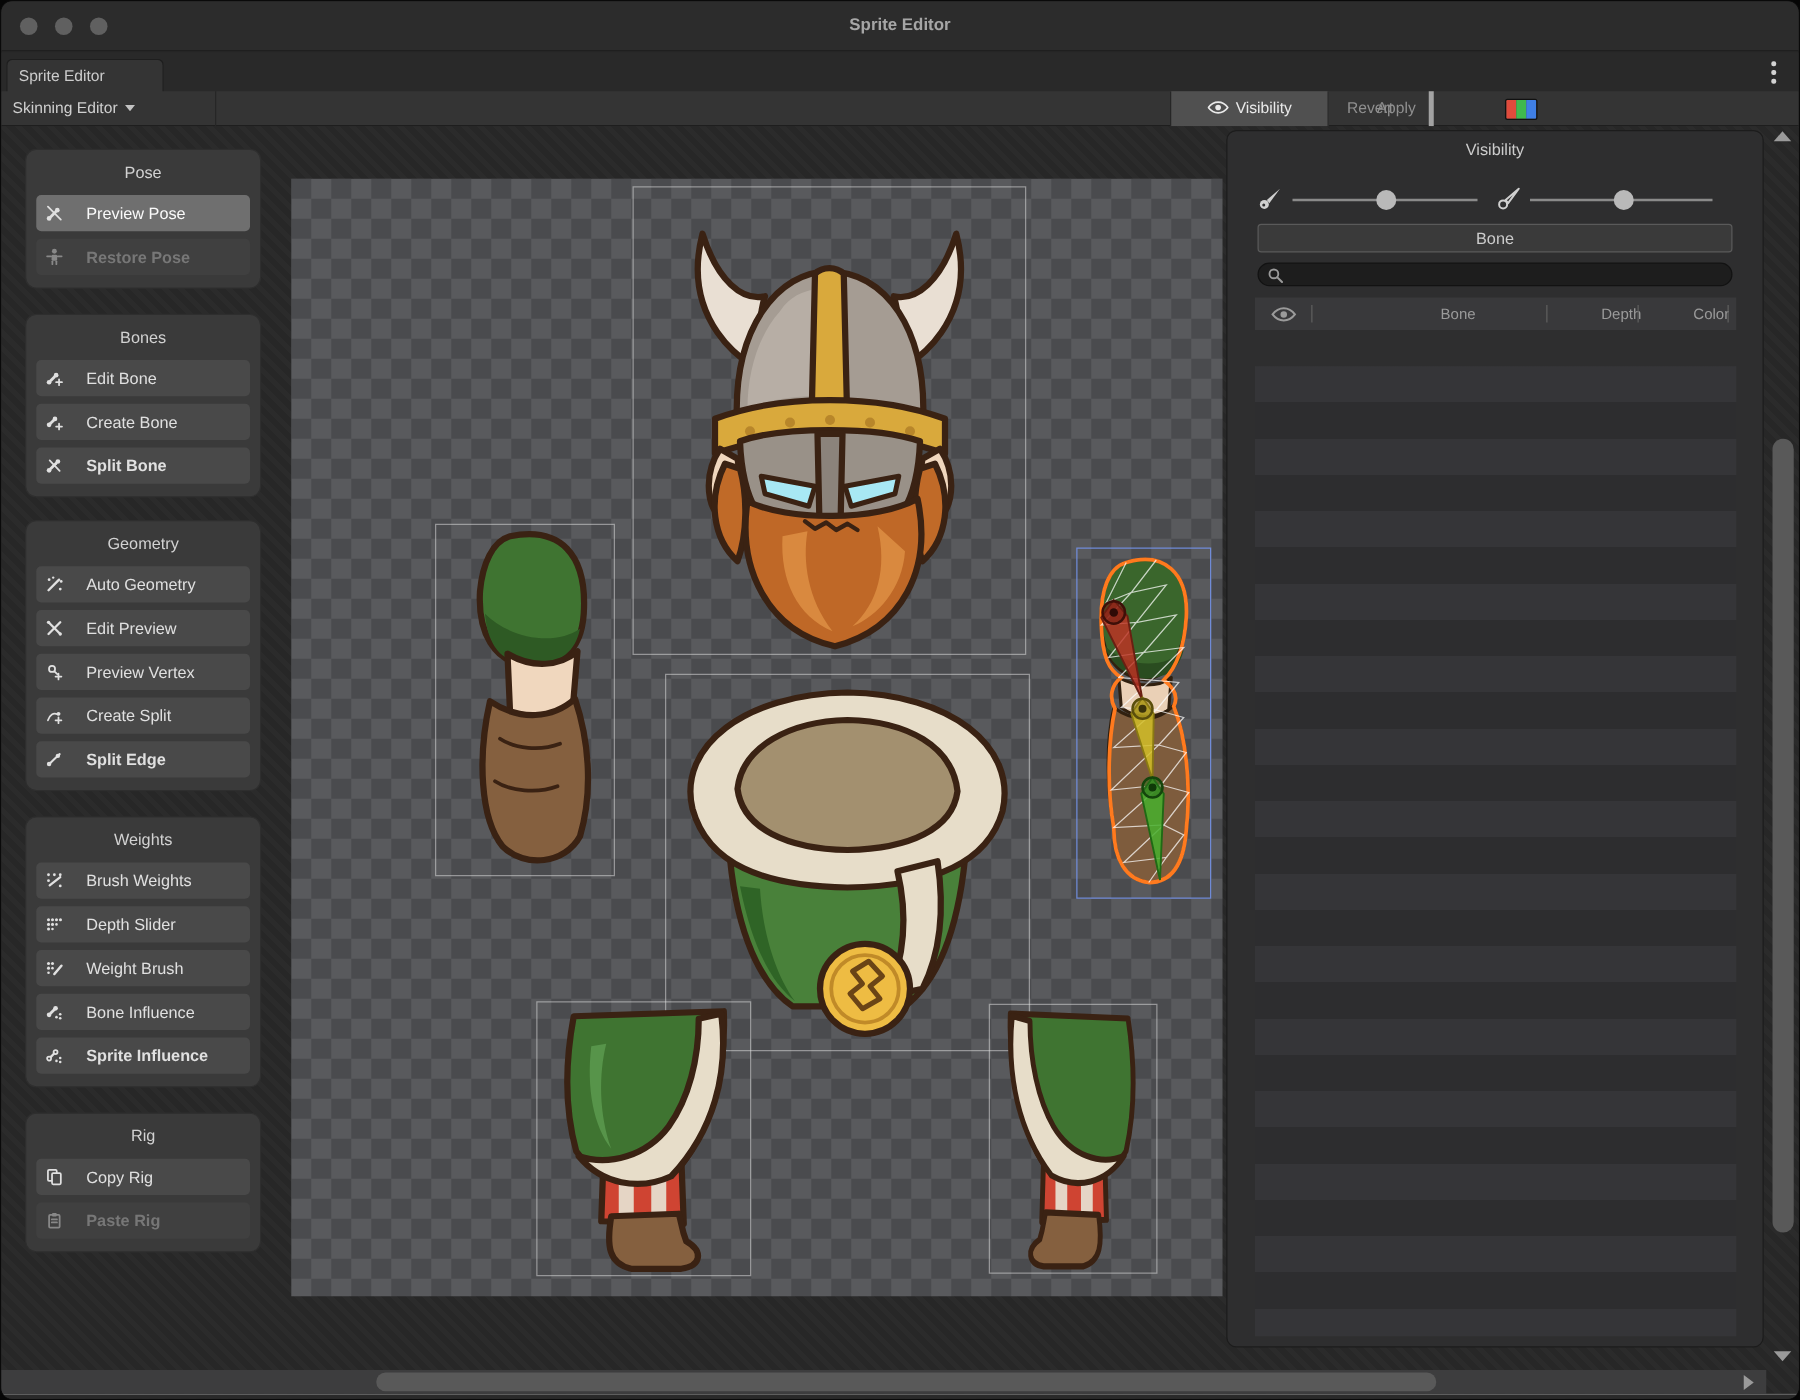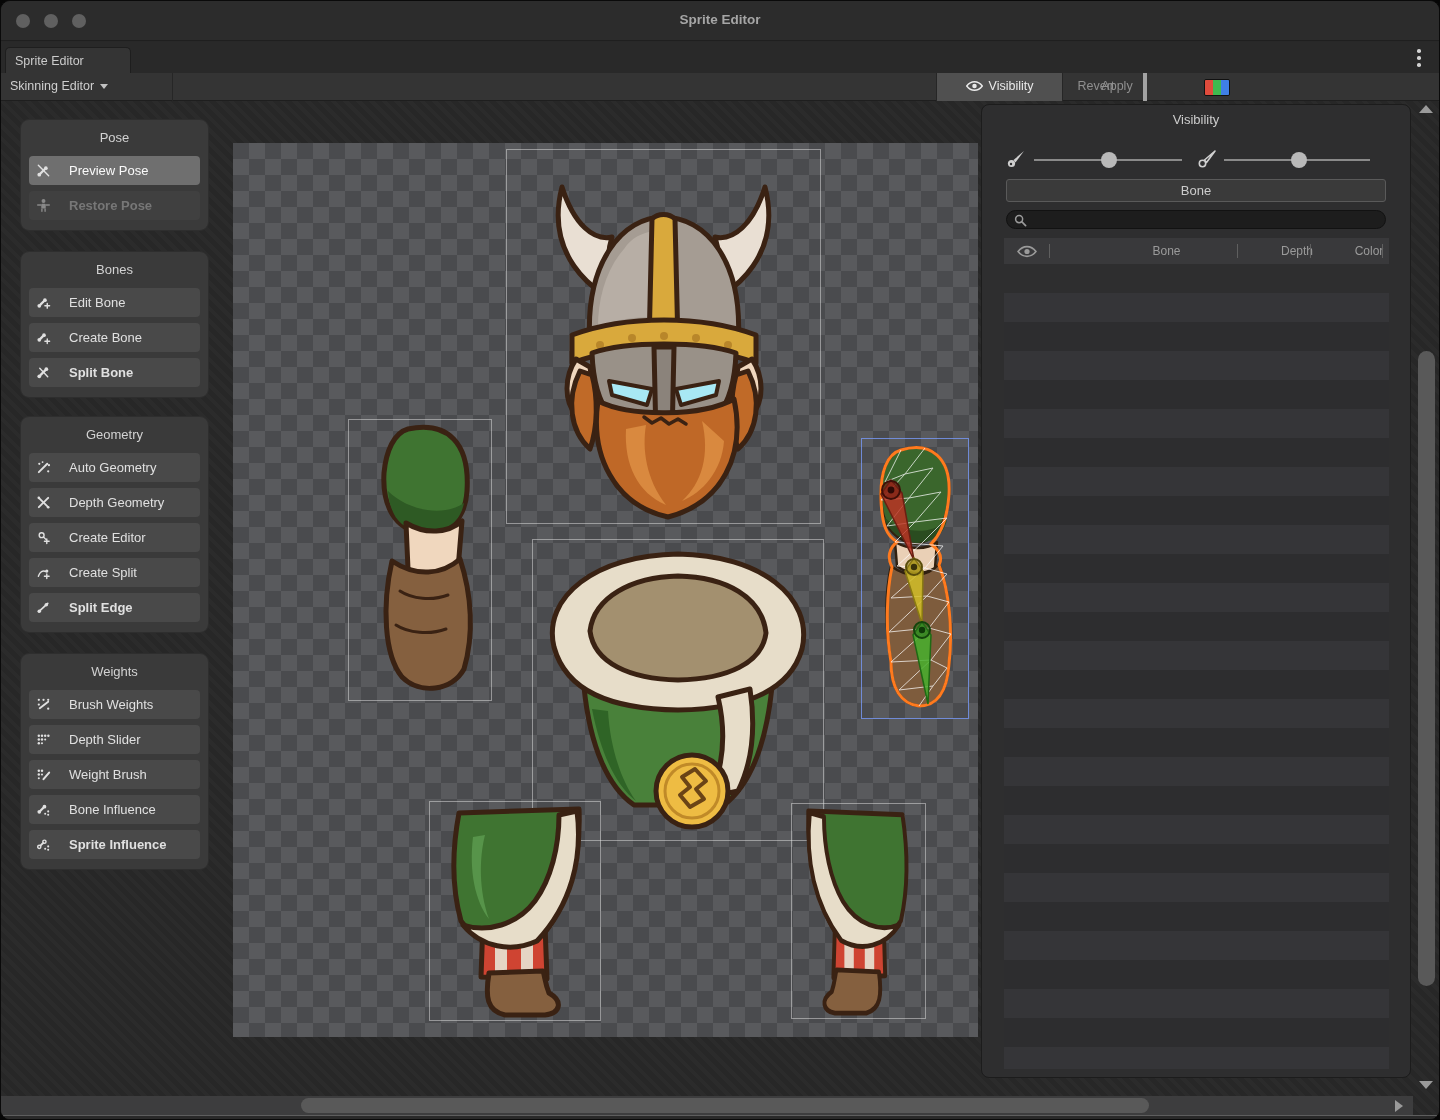--- a/index.html
+++ b/index.html
@@ -203,29 +203,29 @@
           </svg>
         <span>Auto Geometry</span>
       </div>
       <div class="btn">
         <svg width="15" height="15" viewBox="0 0 16 16">
             <line class="icon-stroke" x1="3" y1="13" x2="13" y2="3" style="stroke-width:2"></line>
             <line class="icon-stroke" x1="3" y1="3" x2="13" y2="13" style="stroke-width:2"></line>
             <circle class="icon-fill" cx="3" cy="3" r="1.4"></circle>
             <circle class="icon-fill" cx="13" cy="13" r="1.4"></circle>
           </svg>
-        <span>Depth Geometry</span>
+        <span>Edit Preview</span>
       </div>
       <div class="btn">
         <svg width="15" height="15" viewBox="0 0 16 16">
             <circle class="icon-stroke" cx="6" cy="5.5" r="2.6"></circle>
             <line class="icon-stroke" x1="8" y1="7.5" x2="10.5" y2="10"></line>
             <path class="icon-stroke" d="M11.5 9.5 v5 M9 12 h5"></path>
           </svg>
-        <span>Create Editor</span>
+        <span>Preview Vertex</span>
       </div>
       <div class="btn">
         <svg width="15" height="15" viewBox="0 0 16 16">
             <path class="icon-stroke" d="M2.5 12 Q5 4.5 11 7"></path>
             <circle class="icon-fill" cx="11.5" cy="6.5" r="1.7"></circle>
             <path class="icon-stroke" d="M11.5 9.5 v5 M9 12 h5"></path>
           </svg>
         <span>Create Split</span>
       </div>
       <div class="btn">
@@ -293,20 +293,39 @@
             <circle class="icon-stroke" cx="9" cy="5" r="1.7"></circle>
             <line class="icon-stroke" x1="5" y1="9" x2="7.6" y2="6.4" style="stroke-width:2"></line>
             <circle class="icon-fill" cx="13" cy="10" r="1.1"></circle>
             <circle class="icon-fill" cx="13" cy="13.5" r="1.1"></circle>
             <circle class="icon-fill" cx="9.8" cy="12.5" r="1.1"></circle>
           </svg>
         <span>Sprite Influence</span>
       </div>
     </div>
 
+    <div class="section" style="top:789px">
+      <h3>Rig</h3>
+      <div class="btn">
+        <svg width="15" height="15" viewBox="0 0 16 16">
+            <rect class="icon-stroke" x="2.5" y="2" width="7.5" height="9.5" rx="1"></rect>
+            <rect class="icon-stroke" x="6" y="4.8" width="7.5" height="9.5" rx="1" style="fill:#494949"></rect>
+          </svg>
+        <span>Copy Rig</span>
+      </div>
+      <div class="btn disabled">
+        <svg width="15" height="15" viewBox="0 0 16 16">
+            <rect class="icon-stroke" x="3.5" y="3" width="9" height="11" rx="1"></rect>
+            <rect class="icon-fill" x="6" y="1.5" width="4" height="3" rx="0.8"></rect>
+            <line class="icon-stroke" x1="5.8" y1="7" x2="10.2" y2="7"></line>
+            <line class="icon-stroke" x1="5.8" y1="9.5" x2="10.2" y2="9.5"></line>
+          </svg>
+        <span>Paste Rig</span>
+      </div>
+    </div>
 
     <div class="canvas">
 
       <div class="sprite-box" style="left:273px; top:6px; width:315px; height:375px;"></div>
       <svg class="sprite-svg" style="left:273px; top:6px;" width="315" height="375" viewBox="0 0 315 375">
         <g class="art">
           <path d="M134,160 C78,146 40,100 56,38 C68,76 88,92 106,88 C96,120 108,146 138,154 Z" fill="#e9dfd3"></path>
           <path d="M181,160 C237,146 275,100 259,38 C247,76 227,92 209,88 C219,120 207,146 177,154 Z" fill="#e9dfd3"></path>
           <path d="M84,196 C78,112 118,68 157,68 C200,68 238,112 232,196 C196,182 120,182 84,196 Z" fill="#a59c93"></path>
           <path d="M118,100 C100,120 92,150 92,178 C110,170 130,168 148,168 L148,82 C136,84 126,88 118,100 Z" fill="#b7aea5" stroke="none"></path>

